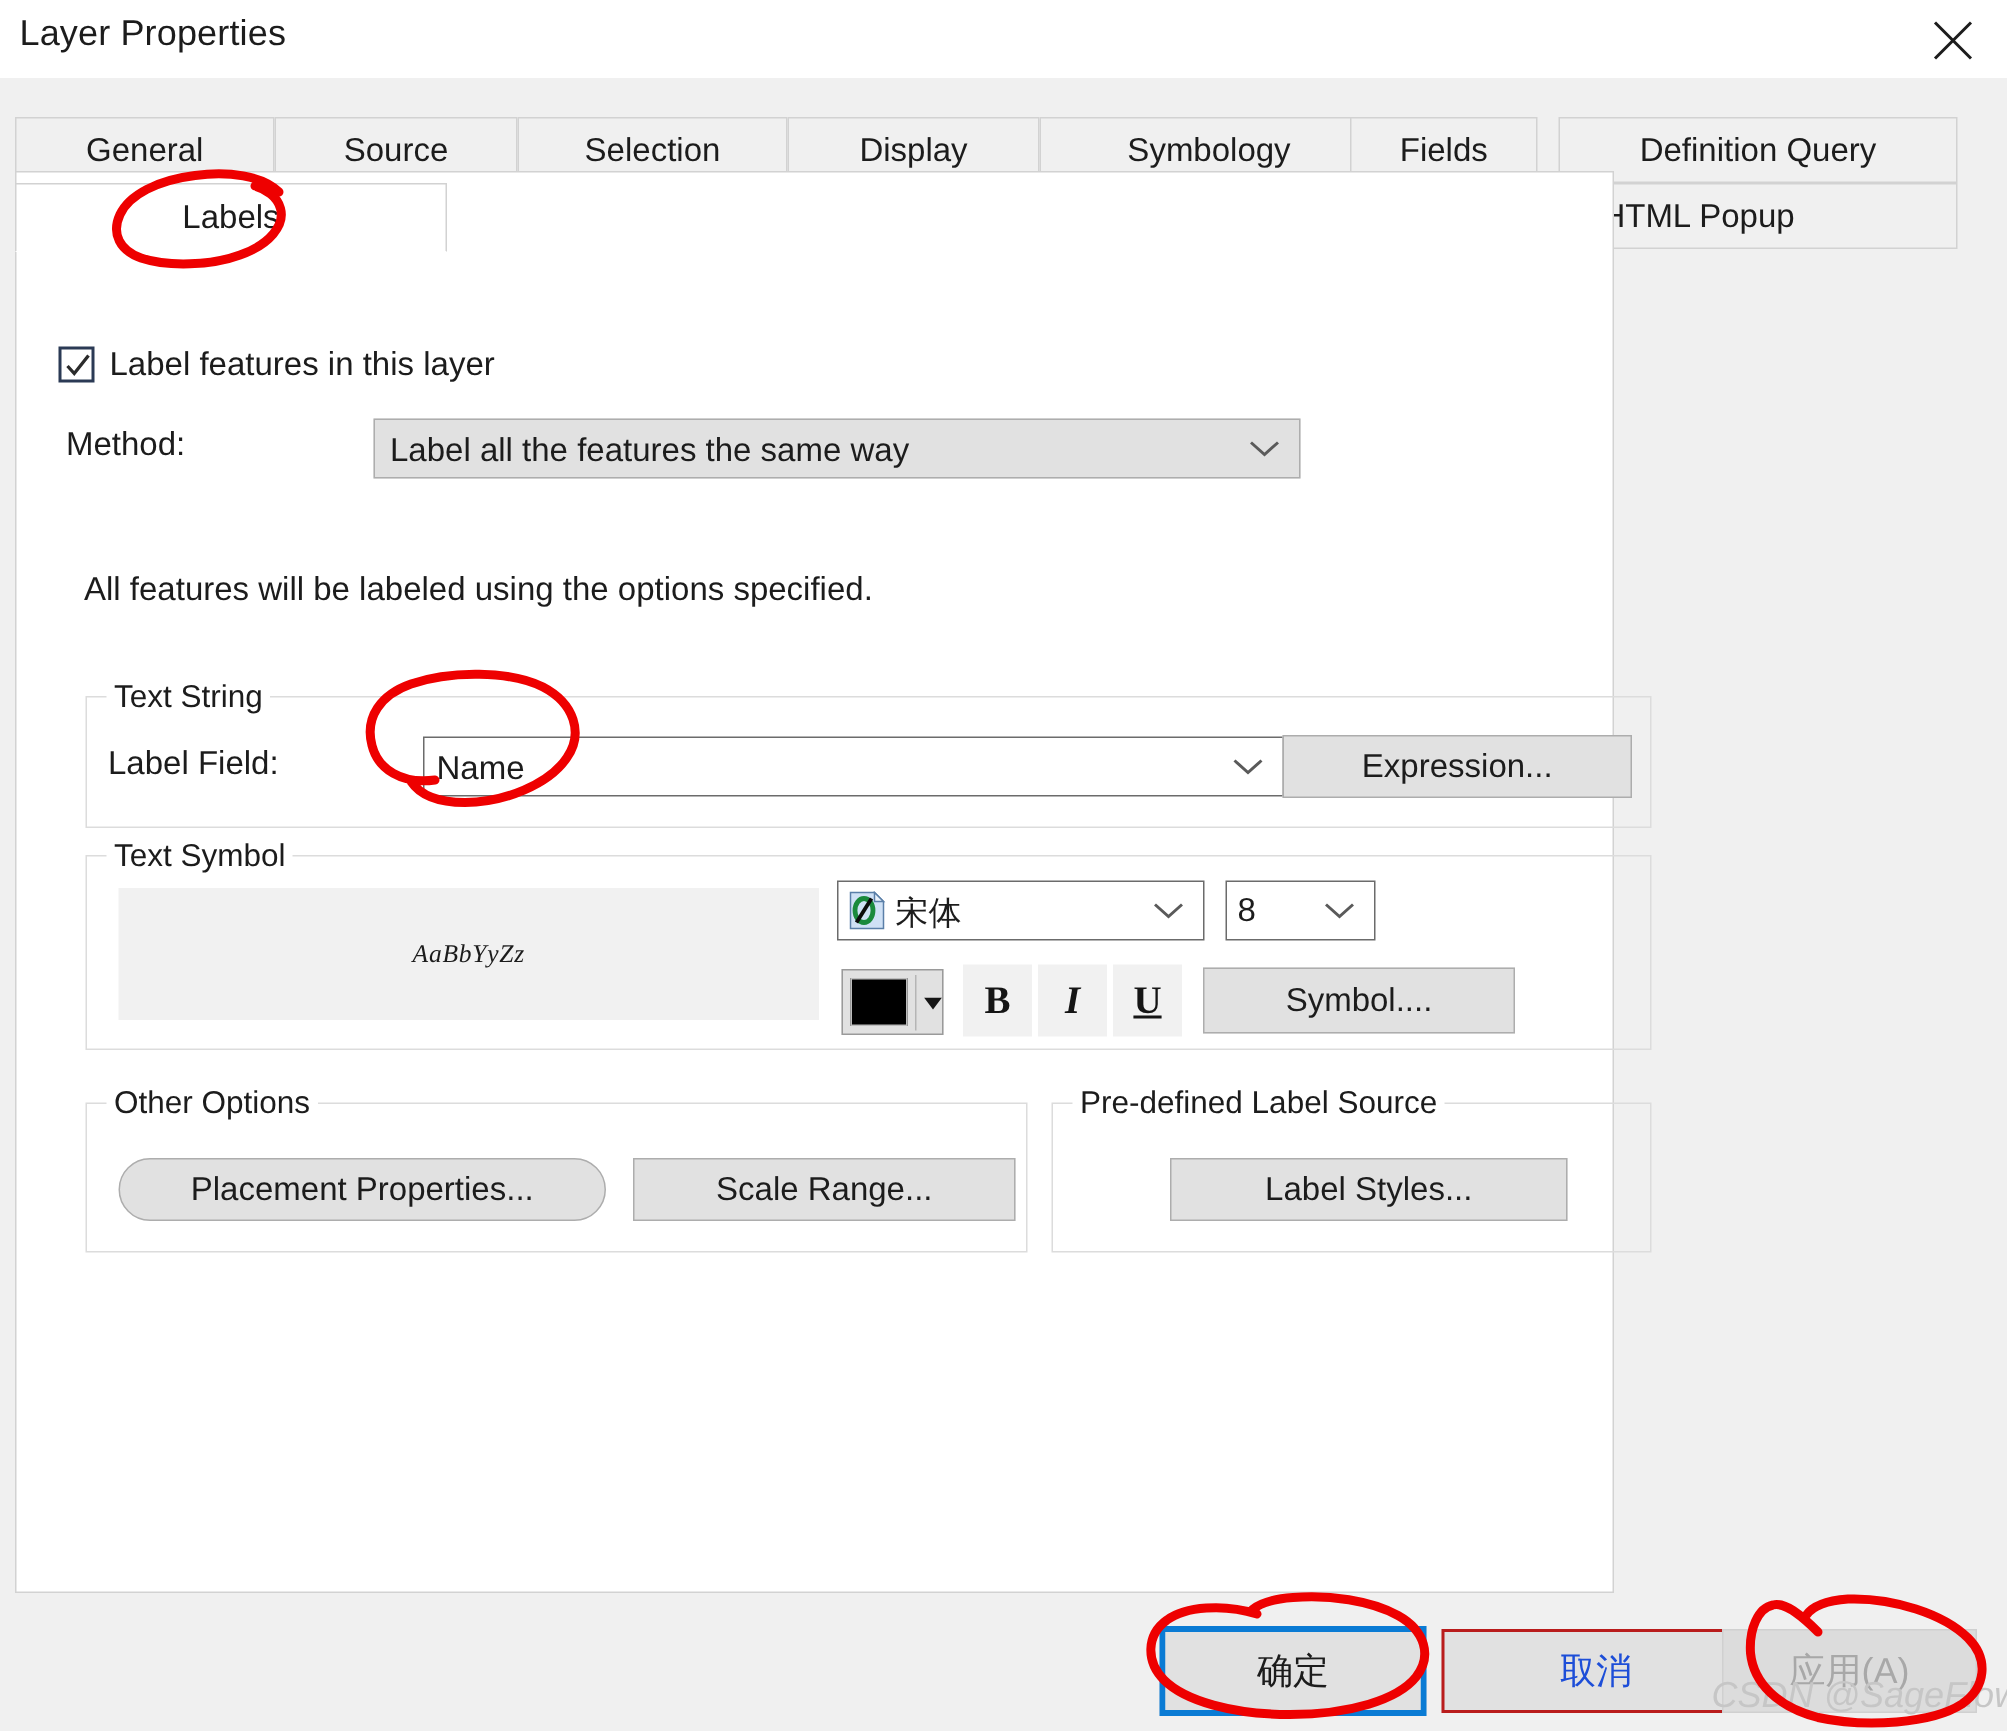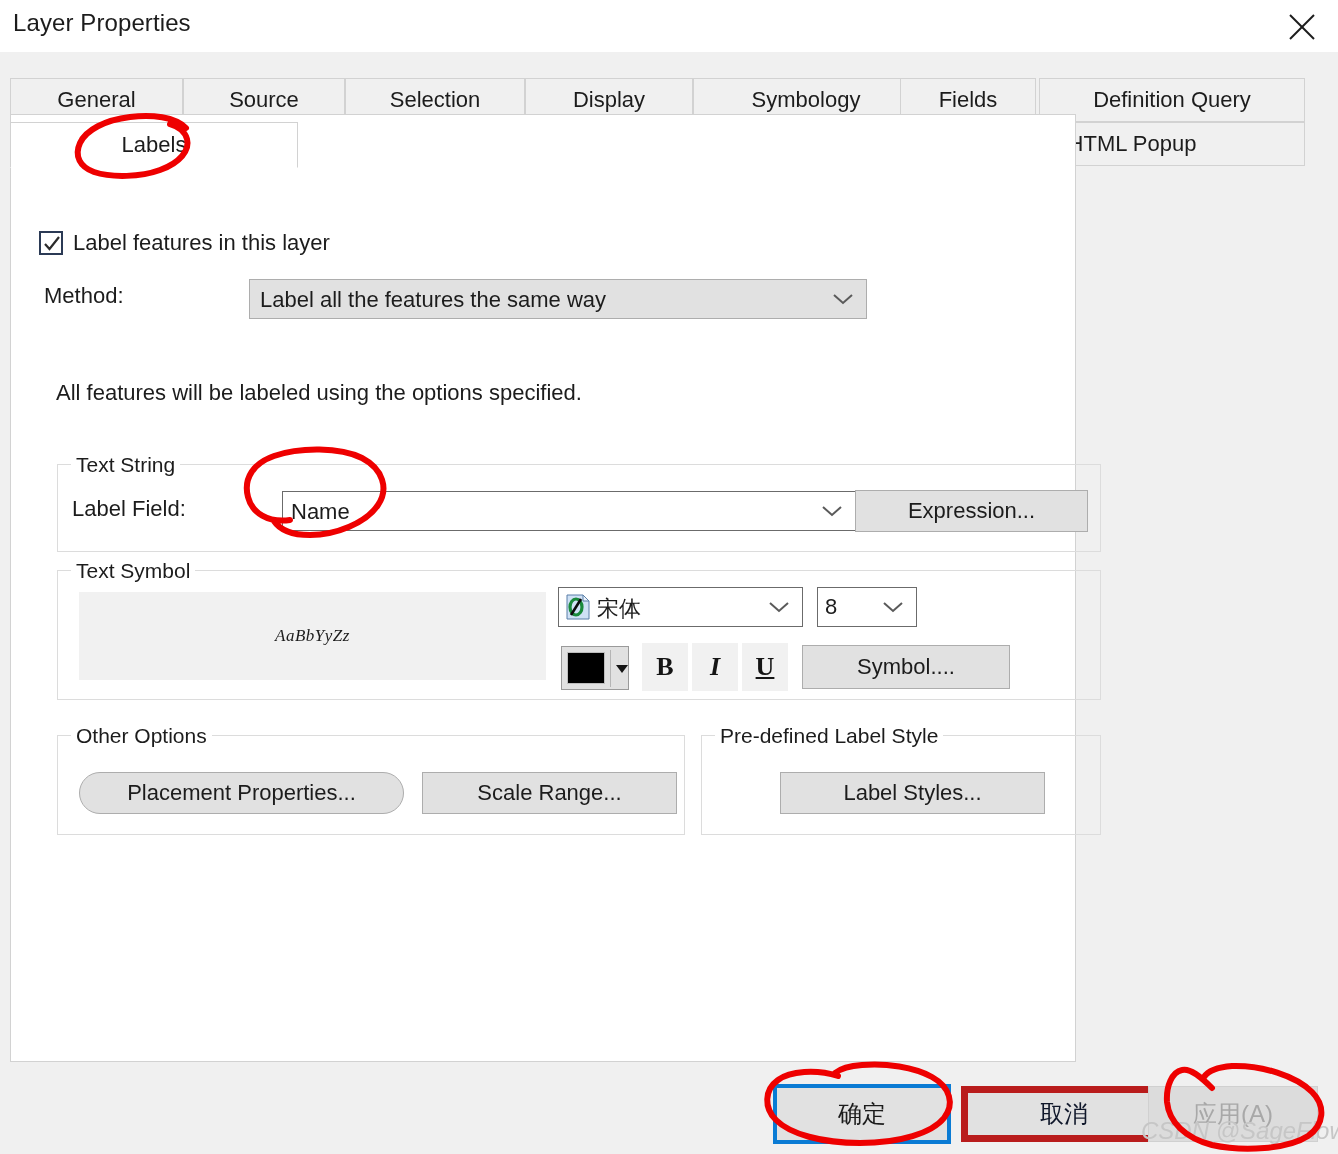--- a/index.html
+++ b/index.html
@@ -350,24 +350,24 @@
     cursor: pointer;
     font-family: "Liberation Sans", sans-serif;
     z-index: 4;
   }
   #cancel-btn {
     position: absolute;
     left: 961px; top: 1086px;
     width: 206px; height: 56px;
     box-sizing: border-box;
     background: #e1e1e1;
-    border: 7px solid #b91c1c;
+    border: 2px solid #b91c1c;
     display: flex; align-items: center; justify-content: center;
     font-size: 24px;
-    color: #0f172a;
+    color: #1d4ed8;
     cursor: pointer;
     font-family: "Liberation Sans", sans-serif;
   }
   #apply-btn {
     position: absolute;
     left: 1148px; top: 1086px;
     width: 170px; height: 56px;
     box-sizing: border-box;
     background: #dcdcdc;
     border: 1px solid #d0d0d0;
@@ -414,21 +414,21 @@
     </div>
   </div>
 
   <div id="tabstrip">
     <div class="tabrow" id="tabrow1">
       <div class="tab" style="left:0px;width:173px;">General</div>
       <div class="tab" style="left:173px;width:162px;">Source</div>
       <div class="tab" style="left:335px;width:180px;">Selection</div>
       <div class="tab" style="left:515px;width:168px;text-align:center;">Display</div>
       <div class="tab" style="left:683px;width:226px;">Symbology</div>
-      <div class="tab" style="left:890px;width:136px;">Fields</div>
+      <div class="tab" style="left:890px;width:125px;">Fields</div>
       <div class="tab" style="left:1029px;width:266px;">Definition Query</div>
     </div>
     <div class="tabrow" id="tabrow2">
       <div class="tab selected" style="left:0px;width:288px;">Labels</div>
       <div class="tab" style="left:288px;width:376px;">Joins &amp; Relates</div>
       <div class="tab" style="left:664px;width:285px;">Time</div>
       <div class="tab" style="left:949px;width:346px;">HTML Popup</div>
     </div>
   </div>
 
@@ -506,21 +506,21 @@
       <div id="symbol-btn">Symbol....</div>
     </div>
 
     <div class="groupbox" id="gb-otheropts">
       <div class="group-title">Other Options</div>
       <div class="dlgbtn" id="placement-btn">Placement Properties...</div>
       <div class="dlgbtn" id="scalerange-btn">Scale Range...</div>
     </div>
 
     <div class="groupbox" id="gb-predef">
-      <div class="group-title">Pre-defined Label Style</div>
+      <div class="group-title">Pre-defined Label Source</div>
       <div class="dlgbtn" id="labelstyles-btn">Label Styles...</div>
     </div>
 
   </div>
 
   <div id="ok-focus"></div>
   <div id="ok-btn">确定</div>
   <div id="cancel-btn">取消</div>
   <div id="apply-btn">应用(A)</div>
 

